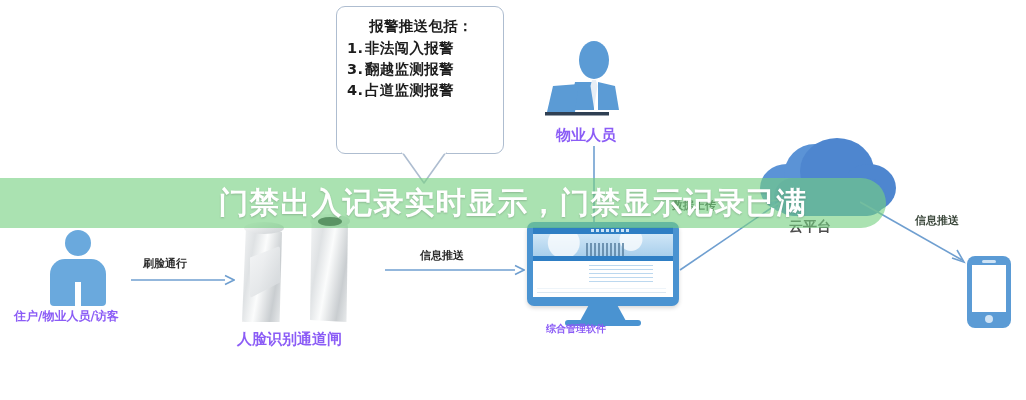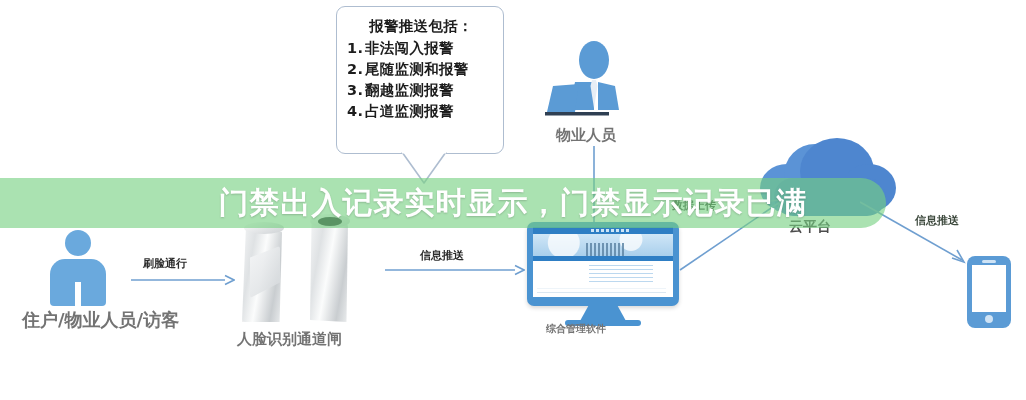--- a/index.html
+++ b/index.html
@@ -21,21 +21,21 @@
     font-weight:700;letter-spacing:.3px;
   }
   .callout-title{text-align:center;margin:0 0 1px 0;padding-right:4px;}
   .callout-list{margin:0;padding:0;list-style:none;}
   .callout-list li{white-space:nowrap;}
   .callout-list li .num{display:inline-block;width:18px;}
   
   .tail{position:absolute;left:401px;top:152px;width:46px;height:34px;}
 
   
-  .lbl{position:absolute;color:#737373;font-weight:700;white-space:nowrap;}
+  .lbl{position:absolute;color:#8b5cf6;font-weight:700;white-space:nowrap;}
   .lbl-sm{font-size:11px;font-weight:700;color:#2b2b2b;}
 
   
   .person{position:absolute;left:47px;top:230px;width:62px;height:76px;}
   .person .head{position:absolute;left:18px;top:0;width:26px;height:26px;border-radius:50%;background:#6aa9dd;}
   .person .body{position:absolute;left:3px;top:29px;width:56px;height:47px;background:#6aa9dd;
     border-radius:15px 15px 4px 4px;}
   .person .legsplit{position:absolute;left:28px;top:52px;width:6px;height:24px;background:#fff;}
 
   
@@ -104,21 +104,20 @@
 </head>
 <body>
 
 <div id="stage">
 
   <div class="callout">
     <div class="callout-inner">
       <div class="callout-title">报警推送包括：</div>
       <ul class="callout-list">
         <li><span class="num">1.</span><span>非法闯入报警</span></li>
-        <li><span class="num">2.</span><span>尾随监测和报警</span></li>
         <li><span class="num">3.</span><span>翻越监测报警</span></li>
         <li><span class="num">4.</span><span>占道监测报警</span></li>
       </ul>
     </div>
   </div>
 
   <svg class="tail" viewBox="0 0 46 34">
     <path d="M1 0 L23 31 L45 0" fill="#ffffff" stroke="#aebdd0" stroke-width="1.6" stroke-linejoin="round"></path>
     <line x1="1" y1="0" x2="45" y2="0" stroke="#ffffff" stroke-width="3"></line>
   </svg>
@@ -144,21 +143,21 @@
     <div class="c front" style="left:82px;top:26px;width:54px;height:48px;"></div>
     <div class="c front" style="left:14px;top:40px;width:112px;height:38px;border-radius:20px;"></div>
   </div>
   <div class="lbl" style="left:789px;top:218px;font-size:14px;color:#4c4c4c;">云平台</div>
 
   <div class="person">
     <div class="head"></div>
     <div class="body"></div>
     <div class="legsplit"></div>
   </div>
-  <div class="lbl" style="left:22px;top:308px;font-size:18px;">住户/物业人员/访客</div>
+  <div class="lbl" style="left:14px;top:308px;font-size:12px;">住户/物业人员/访客</div>
 
   <div class="lbl lbl-sm" style="left:143px;top:256px;">刷脸通行</div>
   <svg class="arrow" style="left:131px;top:272px;width:104px;height:16px;" viewBox="0 0 104 16">
     <line x1="0" y1="8" x2="94" y2="8" stroke="#6f9fd0" stroke-width="1.6"></line>
     <path d="M94 3.5 L103 8 L94 12.5" fill="none" stroke="#6f9fd0" stroke-width="1.6"></path>
   </svg>
 
   <div class="gate" style="left:240px;top:212px;width:130px;height:112px;">
 
     <div class="pillar" style="left:2px;top:14px;width:40px;height:96px;

